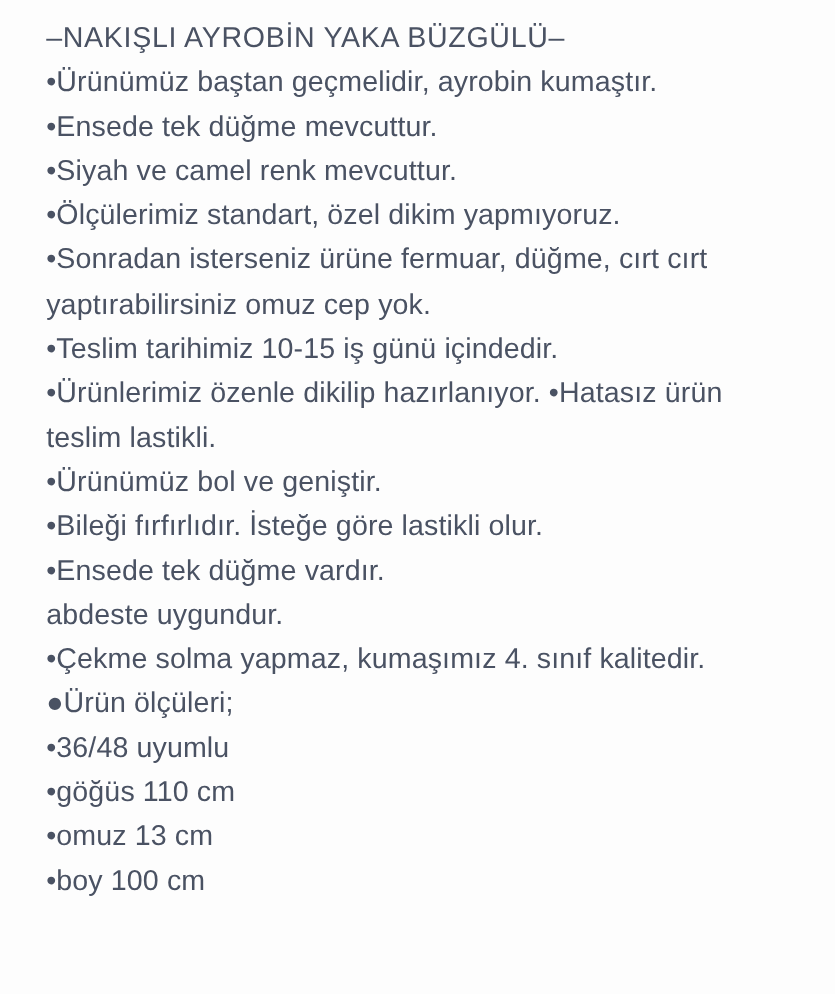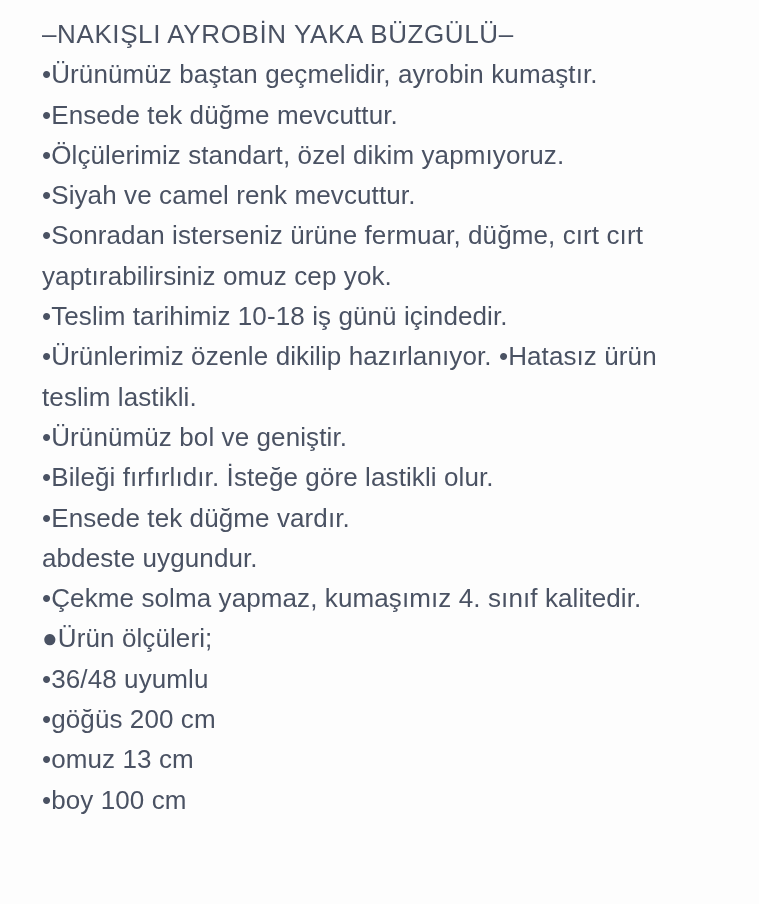--- a/index.html
+++ b/index.html
@@ -31,30 +31,30 @@
     letter-spacing: 0.6px;
   }
 </style>
 </head>
 <body>
 
 <div class="doc">
   <div class="line title">–NAKIŞLI AYROBİN YAKA BÜZGÜLÜ–</div>
   <div class="line">•Ürünümüz baştan geçmelidir, ayrobin kumaştır.</div>
   <div class="line">•Ensede tek düğme mevcuttur.</div>
+  <div class="line">•Siyah ve camel renk mevcuttur.</div>
   <div class="line">•Ölçülerimiz standart, özel dikim yapmıyoruz.</div>
-  <div class="line">•Siyah ve camel renk mevcuttur.</div>
   <div class="line">•Sonradan isterseniz ürüne fermuar, düğme, cırt cırt</div>
   <div class="line">yaptırabilirsiniz omuz cep yok.</div>
-  <div class="line">•Teslim tarihimiz 10-18 iş günü içindedir.</div>
+  <div class="line">•Teslim tarihimiz 10-15 iş günü içindedir.</div>
   <div class="line">•Ürünlerimiz özenle dikilip hazırlanıyor. •Hatasız ürün</div>
   <div class="line">teslim lastikli.</div>
   <div class="line">•Ürünümüz bol ve geniştir.</div>
   <div class="line">•Bileği fırfırlıdır. İsteğe göre lastikli olur.</div>
   <div class="line">•Ensede tek düğme vardır.</div>
   <div class="line">abdeste uygundur.</div>
   <div class="line">•Çekme solma yapmaz, kumaşımız 4. sınıf kalitedir.</div>
   <div class="line">●Ürün ölçüleri;</div>
   <div class="line">•36/48 uyumlu</div>
-  <div class="line">•göğüs 200 cm</div>
+  <div class="line">•göğüs 110 cm</div>
   <div class="line">•omuz 13 cm</div>
   <div class="line">•boy 100 cm</div>
 </div>
 
 </body></html>

